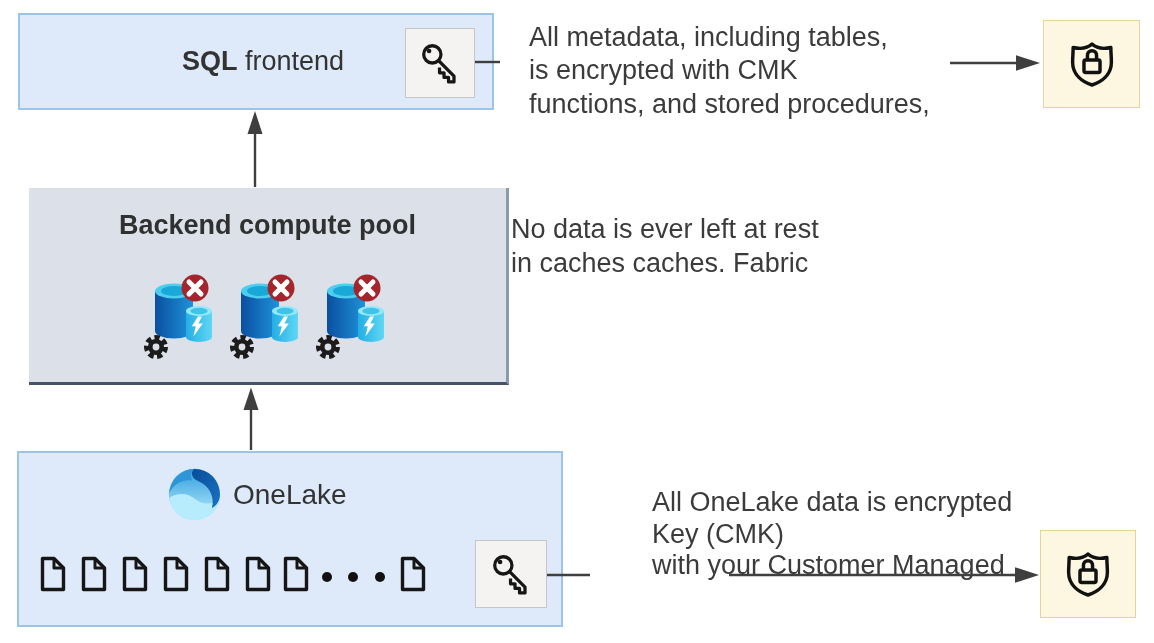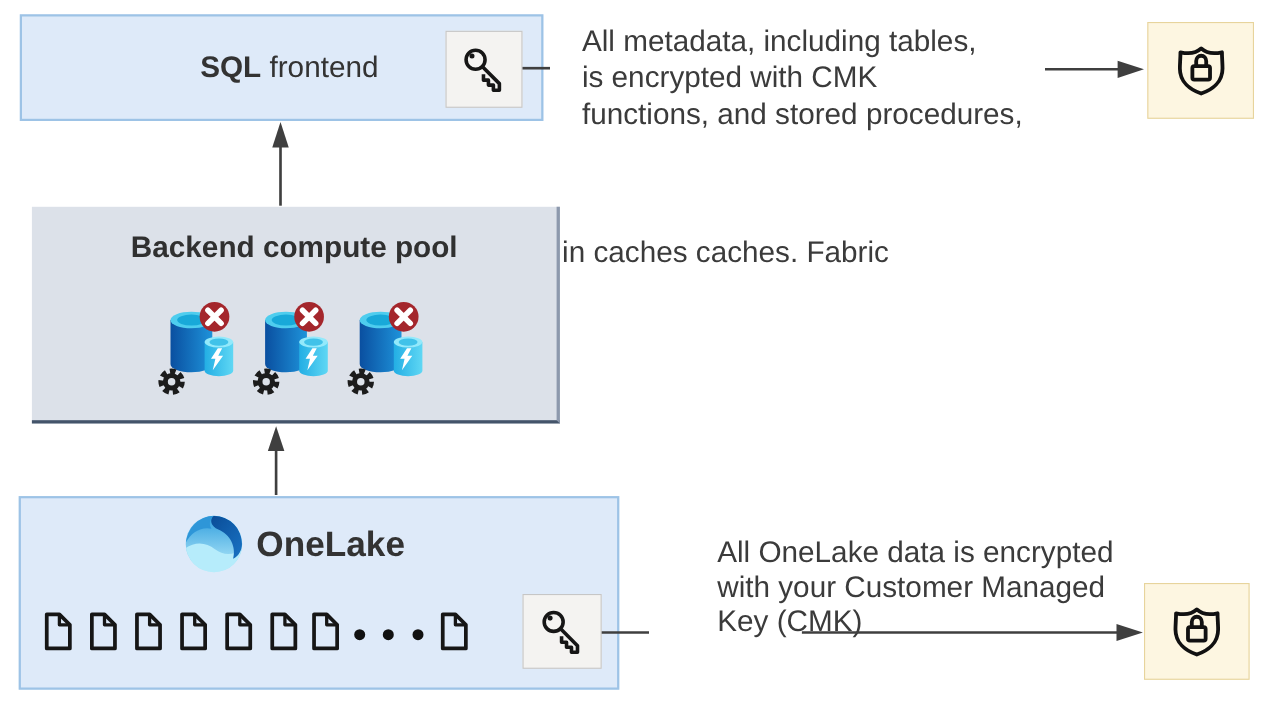--- a/index.html
+++ b/index.html
@@ -28,21 +28,21 @@
   #pool-title{position:absolute;left:0;top:22px;width:100%;text-align:center;
     font-size:27px;font-weight:bold;color:#303030;}
   #pool-icons{position:absolute;left:0;top:85px;width:100%;
     display:flex;justify-content:center;gap:6px;}
   #onelake-box{
     left:17px;top:451px;width:546px;height:176px;
     background:var(--box-blue-fill,#deeaf9);
     border:2px solid var(--box-blue-border,#9dc3e6);
   }
   #lake-logo-row{position:absolute;left:147px;top:12px;display:flex;align-items:center;gap:10px;}
-  #lake-logo-row .label{font-size:32px;font-weight:bold;color:#333;}
+  #lake-logo-row .label{font-size:28px;font-weight:normal;color:#333;}
   .doc{position:absolute;width:30px;height:38px;top:102px;}
   .dot{position:absolute;width:10px;height:10px;top:119px;border-radius:50%;background:#111;}
   .keybtn{
     position:absolute;box-sizing:border-box;
     background:var(--key-button-fill,#f4f3f1);
     border:1.5px solid var(--key-button-border,#c6c6c6);
     display:flex;align-items:center;justify-content:center;
   }
   #key-sql{left:385px;top:13px;width:70px;height:70px;}
   #key-lake{left:456px;top:87px;width:72px;height:68px;}
@@ -212,26 +212,27 @@
     </svg>
   </div>
 </div>
 
 <div class="annotation" id="metadata-text">
   <div>All metadata, including tables,</div>
   <div>is encrypted with CMK</div>
   <div>functions, and stored procedures,</div>
 </div>
 <div class="annotation" id="cache-text">
+  <div>No data is ever left at rest</div>
   <div>in caches caches. Fabric</div>
 </div>
 <div class="annotation" id="onelake-text">
   <div>All OneLake data is encrypted</div>
+  <div>Key (CMK)</div>
   <div>with your Customer Managed</div>
-  <div>Key (CMK)</div>
 </div>
 
 <div class="shieldbox" id="shield-top">
   <svg viewBox="0 0 48 48" width="52" height="54">
     <path d="M24 5.6 C27.6 9 34.2 10.4 41.4 8.8 C41.4 13.2 41.9 18.6 41.9 22.4 C41.9 33.8 33 40.4 24 43.4 C15 40.4 6.1 33.8 6.1 22.4 C6.1 18.6 6.6 13.2 6.6 8.8 C13.8 10.4 20.4 9 24 5.6 Z" fill="none" stroke="#111111" stroke-width="3.2" stroke-linejoin="round"></path>
     <rect x="16.6" y="20.4" width="14.8" height="11.4" rx="1.6" fill="none" stroke="#111111" stroke-width="3.2"></rect>
     <path d="M19.8 20.4 V16.2 C19.8 13.5 21.6 11.7 24 11.7 C26.4 11.7 28.2 13.5 28.2 16.2 V20.4" fill="none" stroke="#111111" stroke-width="3.2"></path>
   </svg>
 </div>
 <div class="shieldbox" id="shield-bottom">

